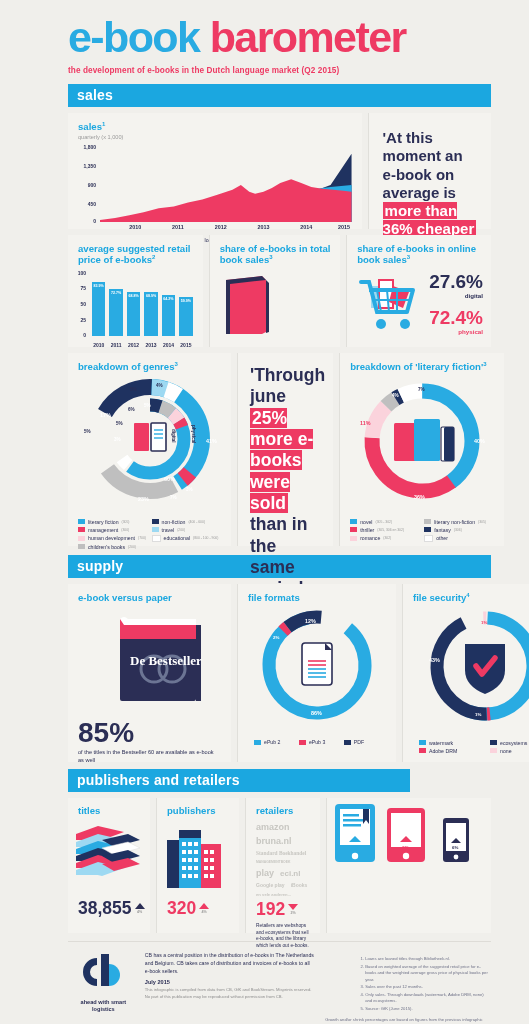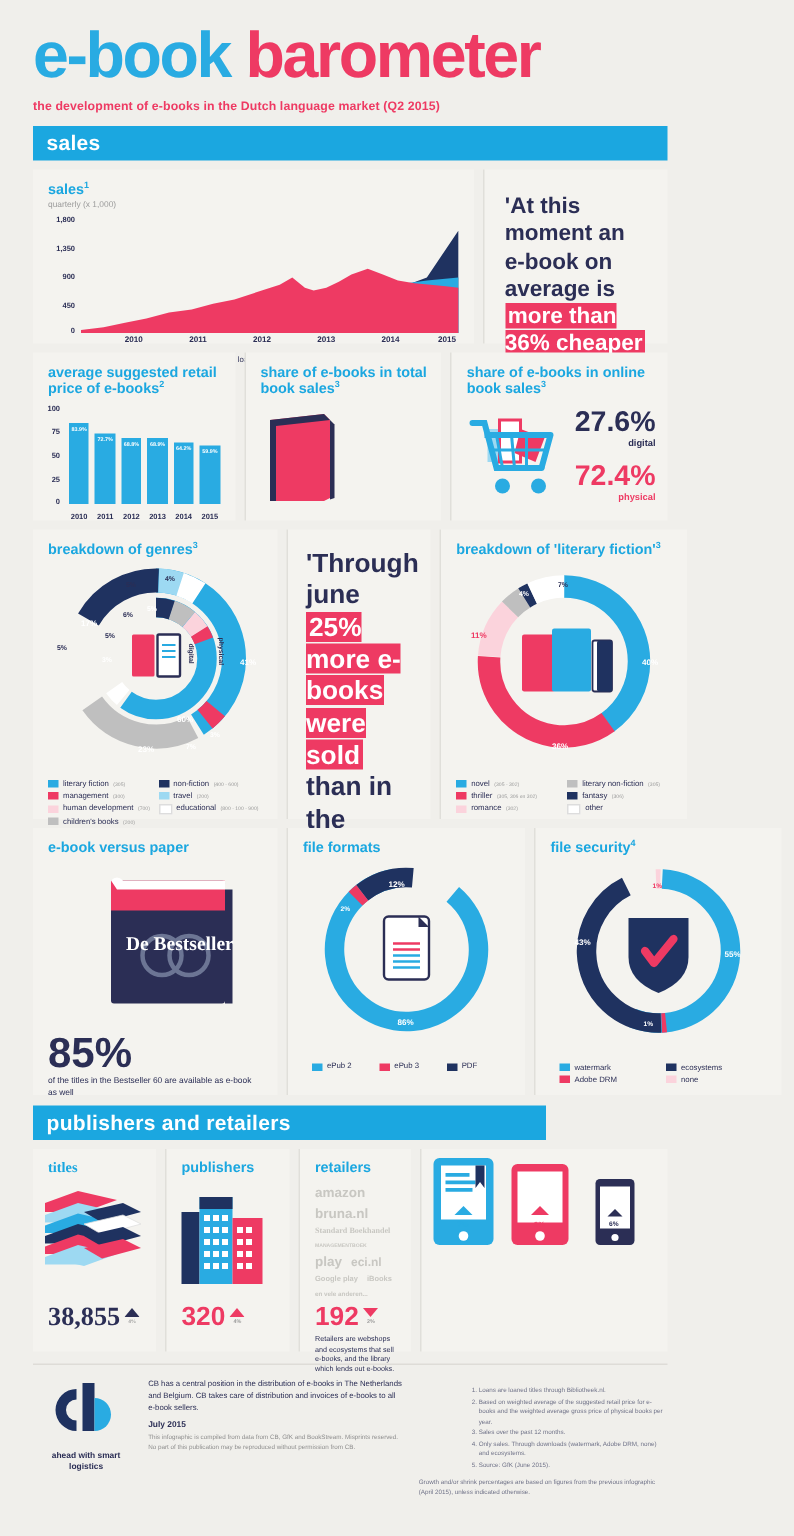--- a/index.html
+++ b/index.html
@@ -3,21 +3,21 @@
 <meta charset="utf-8">
 <style>
   html,body{margin:0;padding:0;}
   body{
     width:529px;height:1024px;
     background:#f0efeb;
     font-family:"Liberation Sans", sans-serif;
     color:#2b2e55;
     overflow:hidden;
   }
-  .page{position:relative;width:467px;height:1024px;}
+  .page{position:relative;width:467px;height:1024px;margin-left:46px;}
 
   
   .masthead{padding:16px 22px 0 22px;}
   .logo{font-size:43px;font-weight:bold;letter-spacing:-1.6px;line-height:1;}
   .logo .l1{color:#29abe2;}
   .logo .l2{color:#ee3a63;}
   .subtitle{color:#ee3a63;font-size:8.2px;font-weight:bold;margin-top:7px;letter-spacing:.1px;}
 
   .bandwrap{padding:0 22px;margin-top:9px;}
   .band{background:#1ba7e0;color:#fff;font-size:14px;font-weight:bold;padding:3px 9px 4px 9px;letter-spacing:.2px;}
@@ -392,20 +392,23 @@
             <span class="cd">(302)</span>
           </div>
         <div class="it">
             <i class="sw" style="background:#fff;border:.5px solid #ddd"></i>
             <span class="nm">other</span>
           </div>
       </div>
     </div>
   </div>
 
+  <div class="bandwrap">
+    <div class="band">supply</div>
+  </div>
 
   <div class="row">
     <div class="card" style="width:163px;height:178px;">
       <div class="h">e-book versus paper</div>
       <svg width="163" height="110" viewBox="0 0 163 110">
         <rect x="52" y="16" width="76" height="82" rx="2" fill="#2b2e55"></rect>
         <path d="M52 16 L128 16 L128 36 L52 36 Z" fill="#ee3a63"></path>
         <path d="M52 16 Q56 12 60 16 L128 16 L128 22 L56 22 Z" fill="#fff"></path>
         <rect x="128" y="22" width="5" height="76" fill="#2b2e55"></rect>
         <circle cx="86" cy="66" r="13" fill="none" stroke="#6c7594" stroke-width="3"></circle>
@@ -486,21 +489,21 @@
           </div>
       </div>
     </div>
   </div>
 
   <div class="pr-head">
     <div class="band" style="width:324px;">publishers and retailers</div>
   </div>
 
   <div class="row">
-    <div class="card" style="width:82px;height:135px;font-family:Liberation Serif, serif;">
+    <div class="card" style="width:82px;height:135px;">
       <div class="colhead">titles</div>
       <svg width="82" height="78" viewBox="0 0 82 78">
         <g>
           <path d="M8 18 L30 10 L56 16 L34 24 Z" fill="#ee3a63"></path>
             <rect x="8" y="18" width="26" height="6" fill="#ee3a63"></rect>
           <path d="M8 26 L30 18 L56 24 L34 32 Z" fill="#9dd9f2"></path>
             <rect x="8" y="26" width="26" height="5" fill="#9dd9f2"></rect>
           <path d="M8 33 L30 25 L56 31 L34 39 Z" fill="#29abe2"></path>
             <rect x="8" y="33" width="26" height="5" fill="#29abe2"></rect>
           <path d="M8 40 L30 32 L56 38 L34 46 Z" fill="#1f3260"></path>

